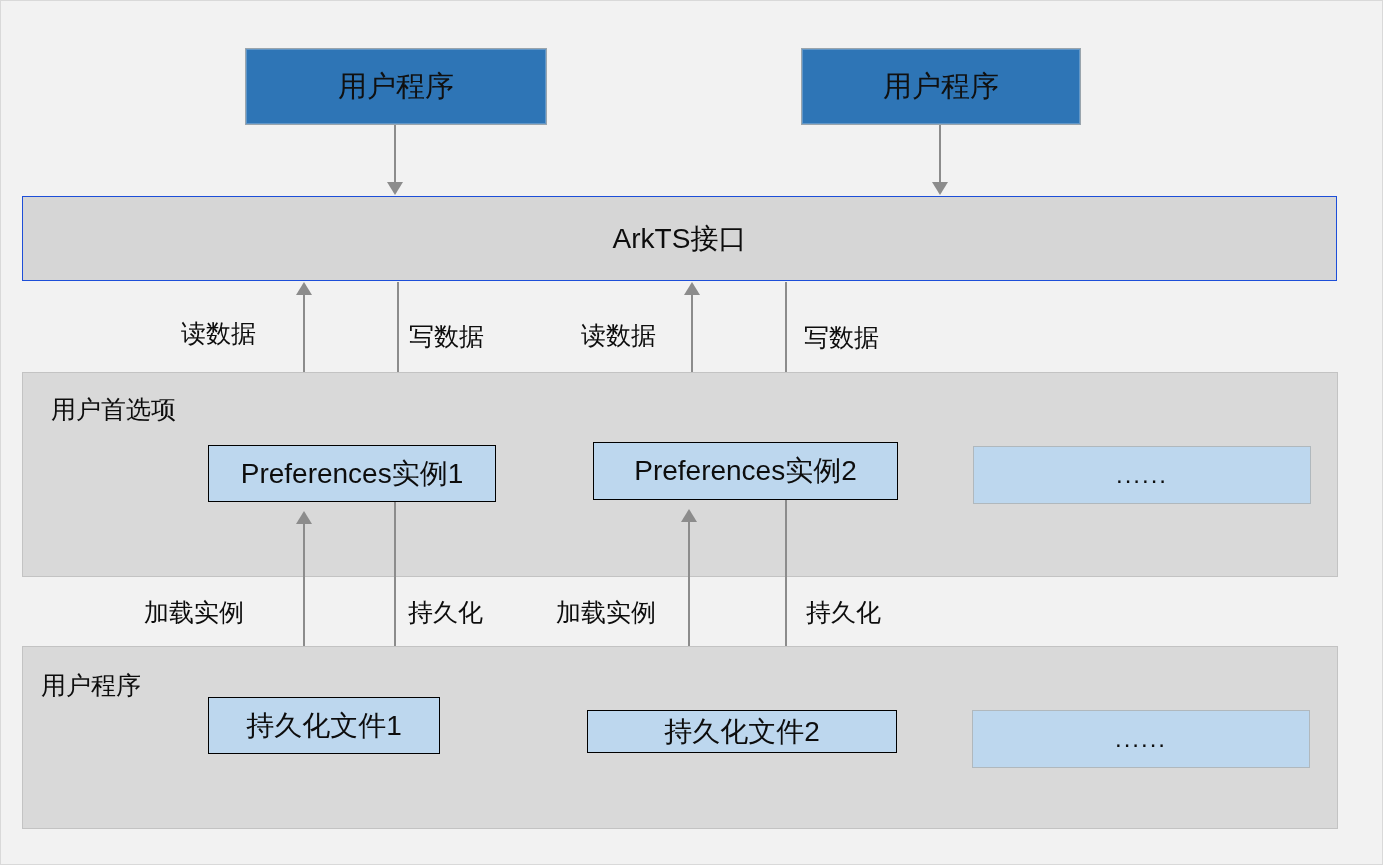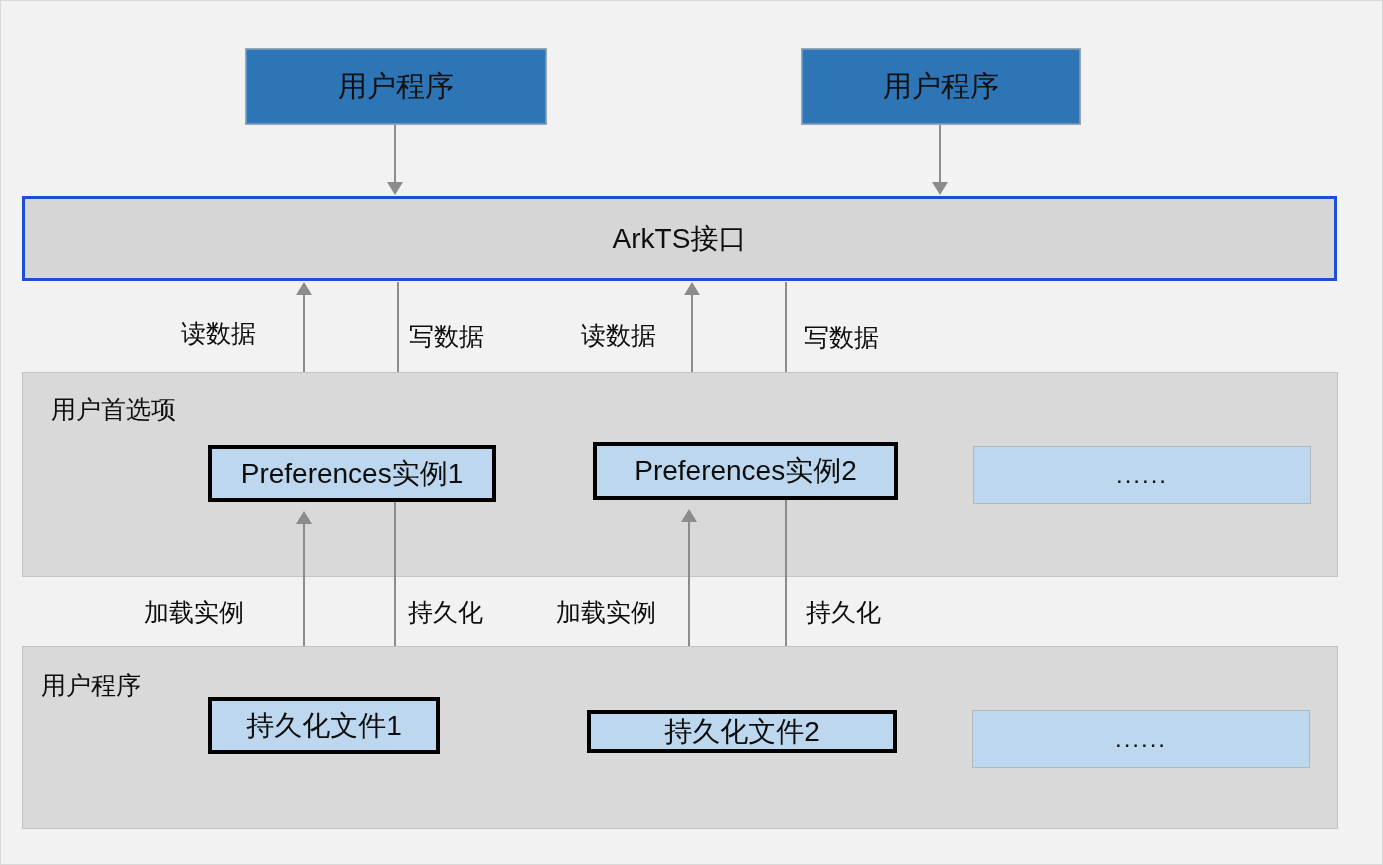--- a/index.html
+++ b/index.html
@@ -32,41 +32,41 @@
   .box-app {
     background: #2e75b6;
     border: 1px solid #9aa5ad;
     font-size: 29px;
     color: #101010;
     box-shadow: 0 0 0 1px rgba(255,255,255,0.25) inset;
   }
 
   .bar-api {
     background: #d6d6d6;
-    border: 3px solid #1d4ed8;
+    border: 1px solid #1d4ed8;
     font-size: 28px;
   }
 
   .band {
     position: absolute;
     box-sizing: border-box;
     background: #d9d9d9;
     border: 1px solid #c3c3c3;
   }
 
   .band-title {
     position: absolute;
     font-size: 25px;
     color: #0d0d0d;
     white-space: nowrap;
   }
 
   .box-item {
     background: #bdd7ee;
-    border: 4px solid #000000;
+    border: 1px solid #000000;
     font-size: 28px;
   }
 
   .box-dots {
     background: #bdd7ee;
     border: 1px solid #b0b8bd;
     font-size: 24px;
     letter-spacing: 2px;
     color: #0d0d0d;
   }

